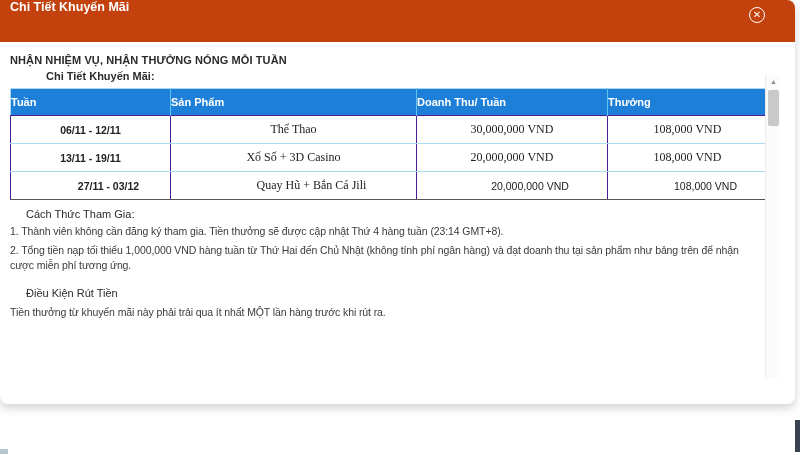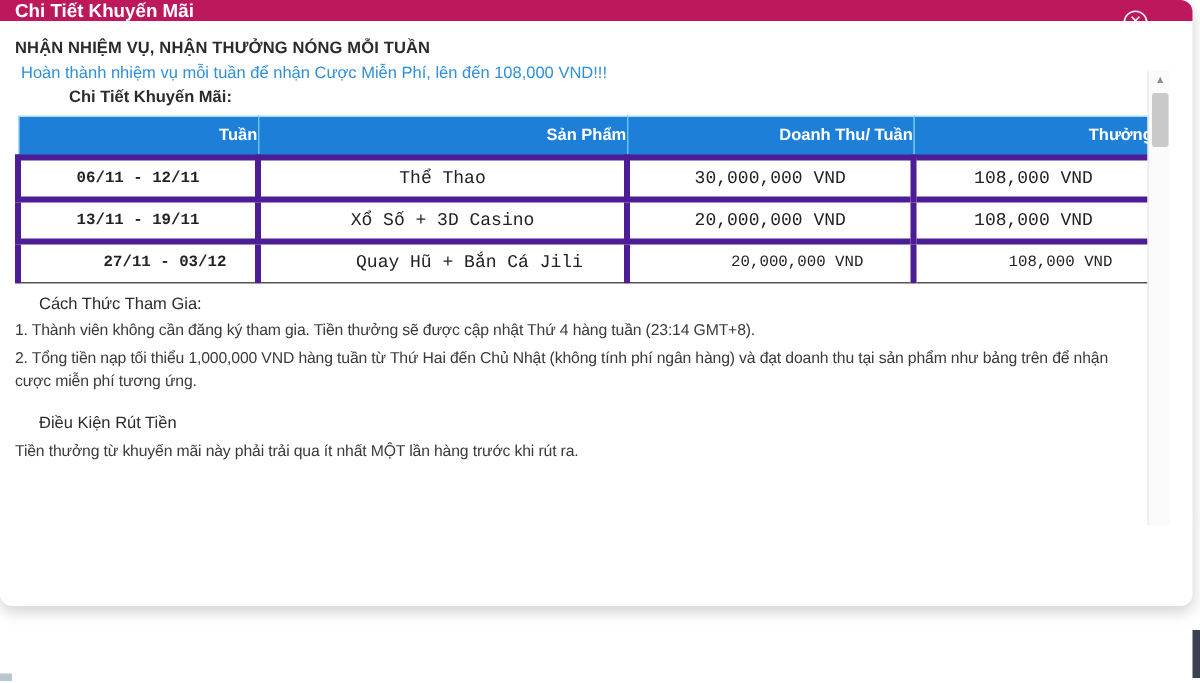--- a/index.html
+++ b/index.html
@@ -4,43 +4,43 @@
 <style>
   * { margin:0; padding:0; box-sizing:border-box; }
   html,body { width:800px; height:455px; overflow:hidden; background:#ffffff;
     font-family:"Liberation Sans","DejaVu Sans",sans-serif; }
   .stage { position:relative; width:800px; height:455px; background:#fff; }
 
   
   .modal { position:absolute; left:0; top:0; width:795px; height:404px;
     background:#fff; border-radius:0 8px 8px 8px;
     box-shadow:0 4px 10px rgba(0,0,0,.18); }
-  .modal-header { position:relative; height:14px; background:#be185d;
-    border-radius:0 8px 0 0; display:flex; align-items:center; }
+  .modal-header { position:relative; height:42px; background:#c2410c;
+    border-radius:0 8px 0 0; display:flex; }
   .modal-title { color:#ffffff; font-size:12.5px; font-weight:bold; padding-left:10px; }
   .close-btn { position:absolute; right:30px; top:7px; width:16px; height:16px;
     border:1.4px solid #ffffff; border-radius:50%; color:#ffffff; cursor:pointer;
     display:flex; align-items:center; justify-content:center;
     font-size:10px; line-height:1; font-weight:bold; }
 
   .modal-body { position:relative; padding:10px 30px 0 10px; height:336px; overflow:hidden; }
 
   .headline { font-size:11px; font-weight:bold; color:#2b2b2b; margin-top:2px; letter-spacing:.1px; }
   .subline  { font-size:11px; color:#2f8fd8; margin-top:5px; padding-left:4px; }
   .period   { font-size:11px; font-weight:bold; color:#2b2b2b; margin-top:19px; }
   .details-label { font-size:11px; font-weight:bold; color:#2b2b2b; margin-top:4px;margin-left:36px; }
 
   
   table.promo { border-collapse:collapse; width:757px; margin-top:6px;
     border:1px solid #a9dcf3; border-bottom:1px solid #555; table-layout:fixed; }
   table.promo th { background:#1e7fd8; color:#ffffff; font-size:11px; font-weight:bold;
-    height:27px; border-left:1px solid #62c3ec; text-align:right; }
+    height:27px; border-left:1px solid #62c3ec; text-align:left; }
   table.promo th:first-child { border-left:none; }
-  table.promo td { height:28px; text-align:center; border:4px solid #4c1d95;
-    border-bottom:1px solid #a9dcf3; color:#222;font-family:Liberation Mono, monospace; }
+  table.promo td { height:28px; text-align:center; border:1px solid #4c1d95;
+    border-bottom:1px solid #a9dcf3; color:#222; }
   table.promo tr:last-child td { border-bottom:1px solid #555;padding-left:36px; }
   td.week  { font-size:10.5px; font-weight:bold; color:#333;
     font-family:"Liberation Sans","DejaVu Sans",sans-serif; }
   td.serif { font-family:"Liberation Serif","DejaVu Serif",serif; font-size:12px; }
   td.sans  { font-family:"Liberation Sans","DejaVu Sans",sans-serif; font-size:10.5px; color:#333; }
   .col-week { width:160px; } .col-prod { width:246px; }
   .col-rev  { width:191px; } .col-rew  { width:160px; }
 
   .section-title { font-size:11px; font-weight:normal; color:#2b2b2b; margin-top:8px;margin-left:16px; }
   .para { font-size:10.5px; color:#3a3a3a; margin-top:4px; line-height:15px;
@@ -72,21 +72,20 @@
   <div class="modal">
 
     <div class="modal-header">
       <span class="modal-title">Chi Tiết Khuyến Mãi</span>
       <span class="close-btn">✕</span>
     </div>
 
     <div class="modal-body">
 
       <div class="headline">NHẬN NHIỆM VỤ, NHẬN THƯỞNG NÓNG MỖI TUẦN</div>
-      <div class="subline">Hoàn thành nhiệm vụ mỗi tuần để nhận Cược Miễn Phí, lên đến 108,000 VND!!!</div>
 
       <div class="details-label">Chi Tiết Khuyến Mãi:</div>
 
       <table class="promo">
         <colgroup>
           <col class="col-week">
             <col class="col-prod">
             <col class="col-rev">
             <col class="col-rew">
         </colgroup>

